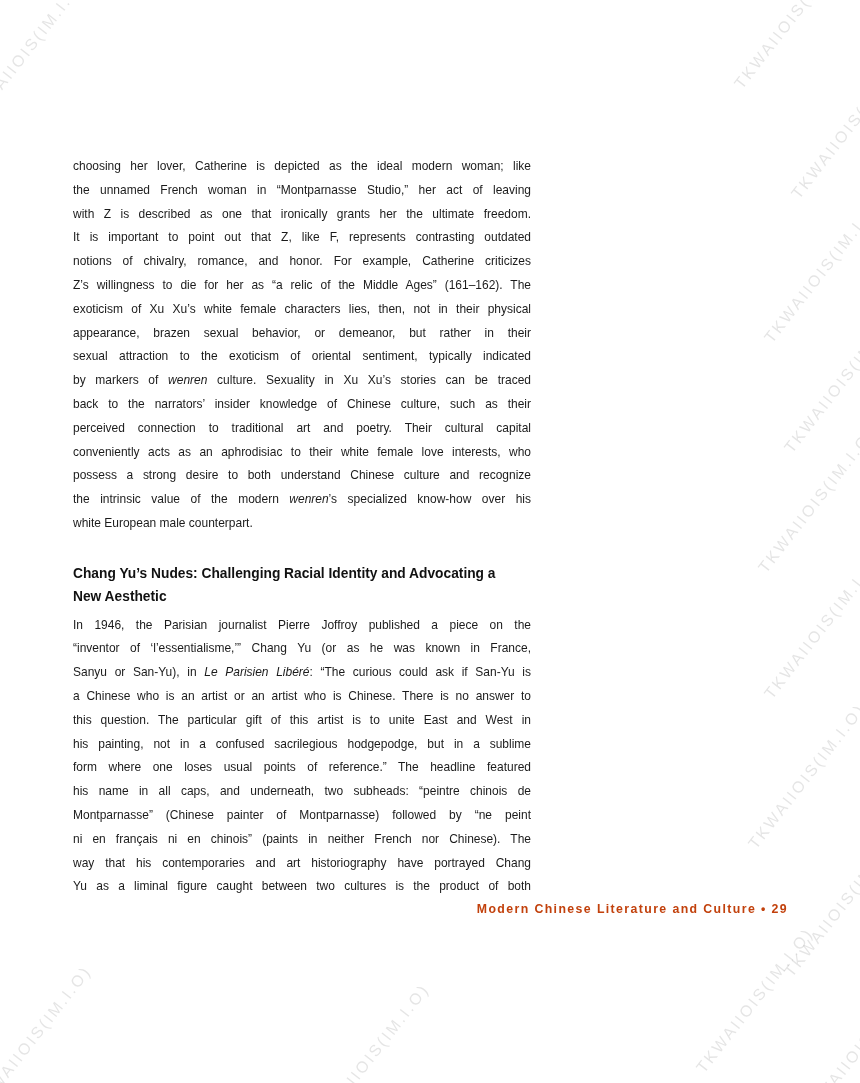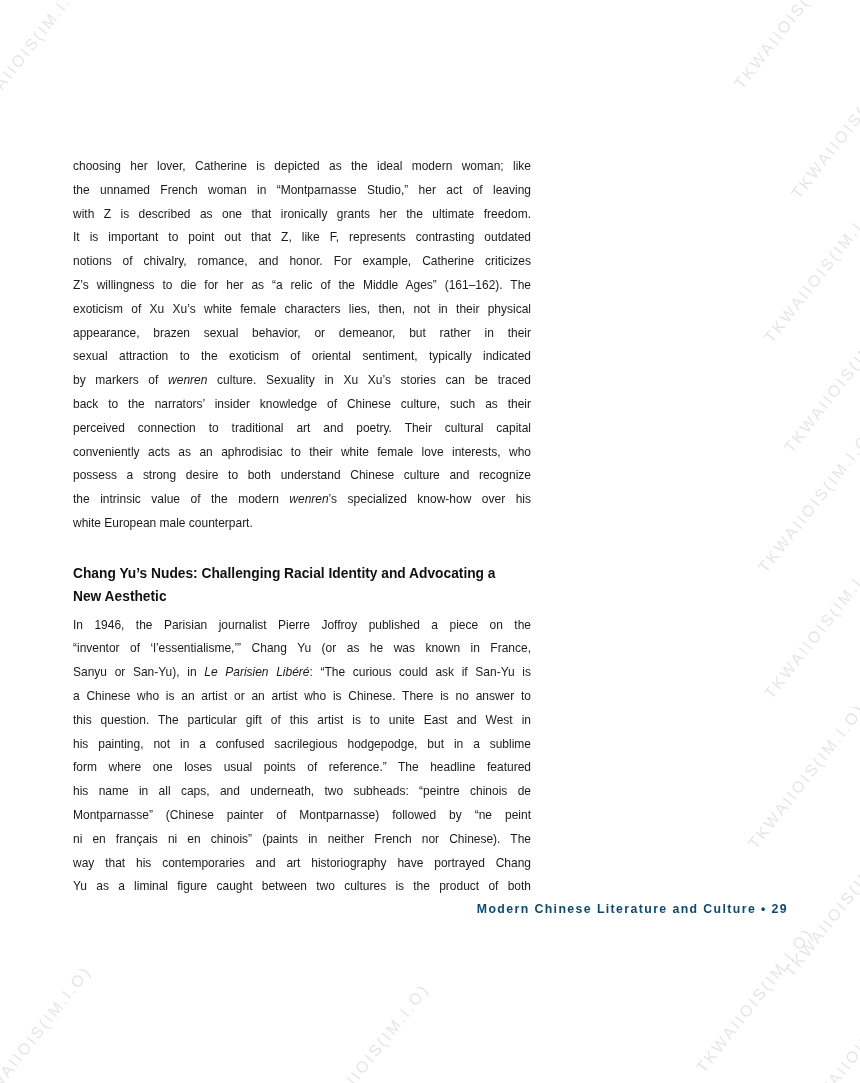--- a/index.html
+++ b/index.html
@@ -22,21 +22,21 @@
   .scaled { width:512px; transform:scaleX(0.8945); transform-origin:0 0; }
   .para { font-size:13.4px; line-height:23.8px; color:#1b1b1b; }
   .line { text-align:justify; text-align-last:justify; }
   .line.no-justify { text-align-last:left; }
   .line em { font-style:italic; }
   .heading { font-size:15.4px; font-weight:700; line-height:23.4px; margin:26px 0 5px 0; color:#111; }
   .heading .hline { display:block; white-space:nowrap; }
   
   .running-footer {
     position:absolute; top:902px; right:72px;
-    font-size:12.3px; font-weight:700; letter-spacing:1.4px; color:#0c4a6e;
+    font-size:12.3px; font-weight:700; letter-spacing:1.4px; color:#c2410c;
     white-space:nowrap;
   }
   
   .jstor {
     position:absolute; left:0; top:1046px; width:100%;
     text-align:center; font-family:"Liberation Serif", serif;
     font-size:11.5px; line-height:14.5px; color:#222;
   }
   .redacted { text-decoration:line-through; text-decoration-thickness:2.5px; }
 </style>

